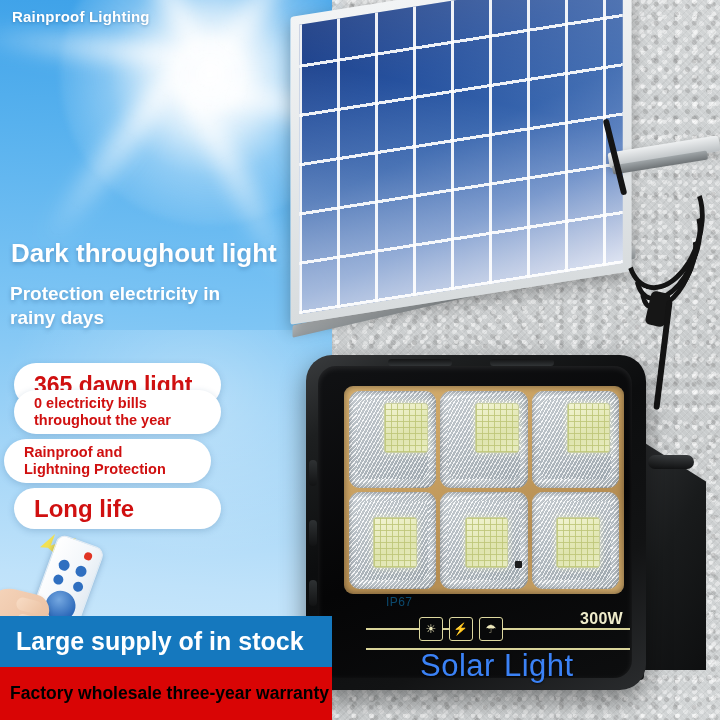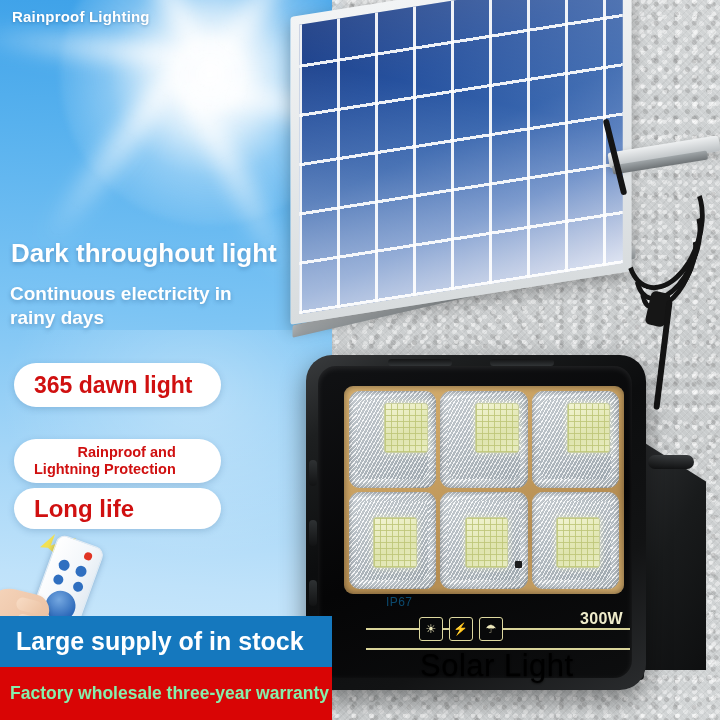--- a/index.html
+++ b/index.html
@@ -75,21 +75,21 @@
   }
 
   
   .badge{
     position:absolute; background:#ffffff; border-radius:22px;
     box-shadow:0 2px 7px rgba(30,80,130,.22);
     display:flex; align-items:center; padding-left:20px; color:#d01010; font-weight:bold;
   }
   #b1{ left:14px; top:341px; width:207px; height:44px; font-size:23px;margin-top:22px; }
   #b2{ left:14px; top:390px; width:207px; height:44px; font-size:14.5px; line-height:17px; }
-  #b3{ left:14px; top:439px; width:207px; height:44px; font-size:14.5px; line-height:17px;text-align:right; }
+  #b3{ left:4px; top:439px; width:207px; height:44px; font-size:14.5px; line-height:17px; }
   #b4{ left:14px; top:488px; width:207px; height:41px; font-size:24px; }
   .badge span{ display:block; }
 
   
   .remote-wrap{ position:absolute; left:-4px; top:536px; width:130px; height:112px; }
   .remote-body{
     position:absolute; left:42px; top:2px; width:49px; height:116px; border-radius:9px;
     background:linear-gradient(100deg,#ffffff 0%, #f2f6fa 55%, #dce6ef 100%);
     box-shadow:0 2px 6px rgba(30,70,120,.35);
     transform:rotate(20deg); transform-origin:50% 50%;
@@ -118,21 +118,21 @@
 
   
   .band-blue{
     position:absolute; left:0; top:616px; width:332px; height:51px; background:#1578be;
     display:flex; align-items:center; padding-left:16px;
     color:#ffffff; font-size:25px; font-weight:bold; white-space:nowrap;
   }
   .band-red{
     position:absolute; left:0; top:667px; width:332px; height:53px; background:#d90505;
     display:flex; align-items:center; padding-left:10px;
-    color:#86efac; font-size:17.5px; font-weight:bold; white-space:nowrap;
+    color:#000000; font-size:17.5px; font-weight:bold; white-space:nowrap;
   }
 
   
   .panel-wrap{ position:absolute; left:286px; top:-6px; width:420px; height:350px; }
   .panel-frame{
     position:absolute; left:0; top:0; width:350px; height:300px;
     background:linear-gradient(180deg,#f2f4f5,#d8dcde);
     transform: rotate(-13deg) skewX(-13deg) skewY(4deg);
     border-radius:3px; box-shadow:0 6px 16px rgba(0,0,0,.30);
     padding:9px;
@@ -241,21 +241,21 @@
   .gl-left{ left:366px; top:628px; width:88px; }
   .gl-right{ left:500px; top:628px; width:130px; }
   .gl-low{ left:366px; top:648px; width:264px; }
   .icon-box{
     position:absolute; top:617px; width:24px; height:24px; border:1.6px solid #ded9a0;
     border-radius:3px; background:#08090a; display:flex; align-items:center; justify-content:center;
     color:#ece7bb; font-size:12px; line-height:1;
   }
   .ib1{ left:419px; } .ib2{ left:449px; } .ib3{ left:479px; }
   .solar-light-text{
-    position:absolute; left:420px; top:648px; color:#000000; font-size:31px;
+    position:absolute; left:420px; top:648px; color:#3b82f6; font-size:31px;
     font-family:"Liberation Sans", sans-serif; letter-spacing:.5px;
     text-shadow:0 1px 2px rgba(0,0,0,.6);
   }
 
   
   .bracket{
     position:absolute; left:640px; top:440px; width:66px; height:230px;
     background:linear-gradient(120deg,#2c2e30 0%, #191b1c 45%, #0e0f10 100%);
     clip-path:polygon(0 0, 100% 18%, 100% 100%, 0 100%);
     box-shadow:0 6px 14px rgba(0,0,0,.4);
@@ -351,24 +351,30 @@
   <div class="gold-line gl-right"></div>
   <div class="icon-box ib1">☀</div>
   <div class="icon-box ib2">⚡</div>
   <div class="icon-box ib3">☂</div>
   <div class="watt-text">300W</div>
   <div class="gold-line gl-low"></div>
   <div class="solar-light-text">Solar Light</div>
 
   <div class="brand">Rainproof Lighting</div>
   <div class="sub1">Dark throughout light</div>
-  <div class="sub2">Continuous electricity in rainy days</div>
+  <div class="sub2">Protection electricity in rainy days</div>
 
   <div class="badge" id="b1">
     <span>365 dawn light</span>
+  </div>
+  <div class="badge" id="b2">
+    <div>
+      <span>0 electricity bills</span>
+      <span>throughout the year</span>
+    </div>
   </div>
   <div class="badge" id="b3">
     <div>
       <span>Rainproof and</span>
       <span>Lightning Protection</span>
     </div>
   </div>
   <div class="badge" id="b4">
     <span>Long life</span>
   </div>

